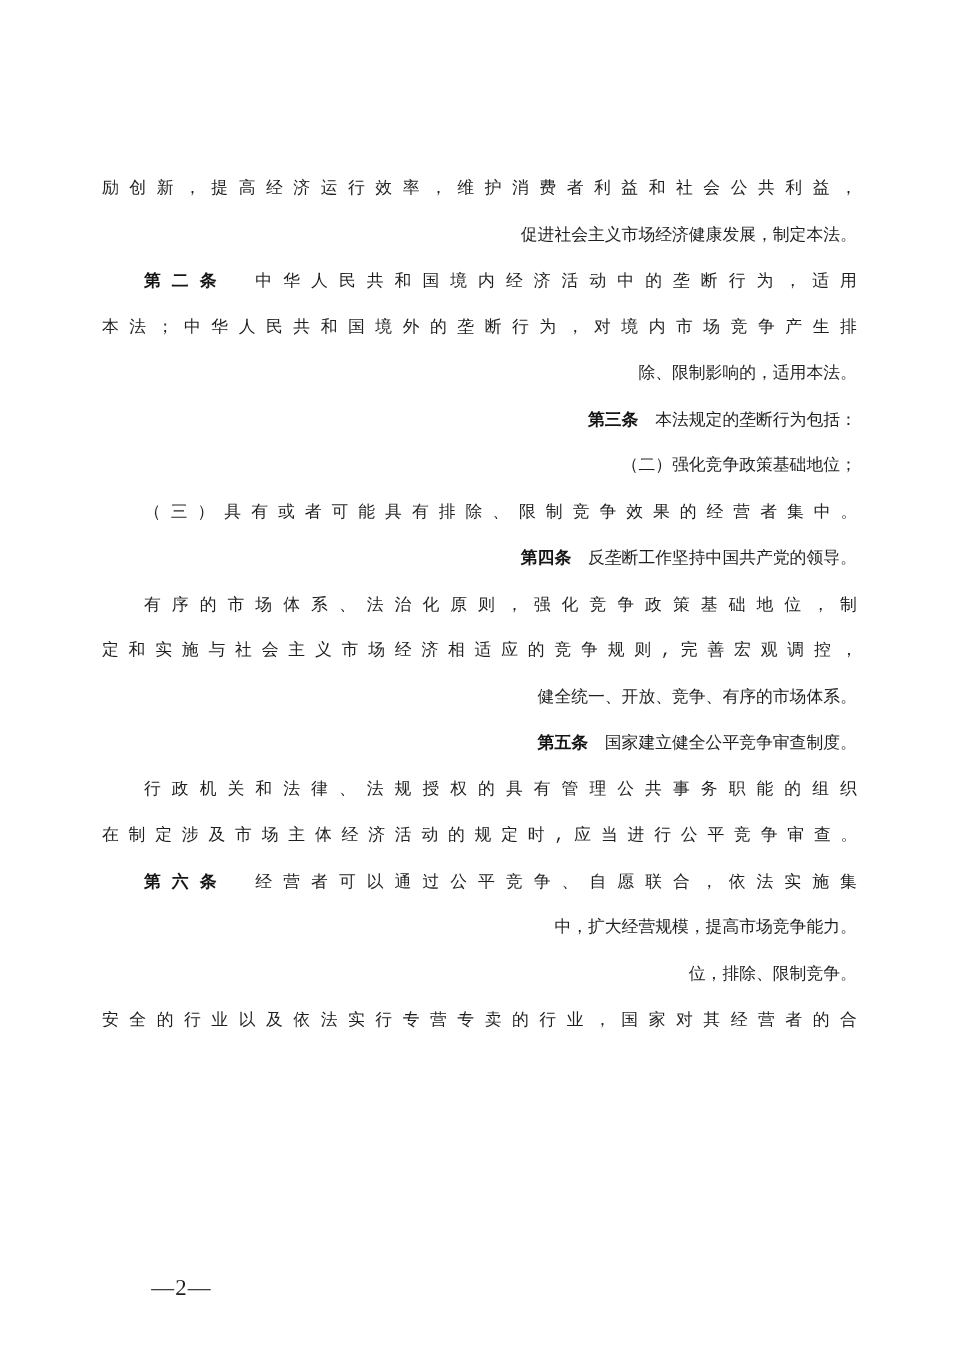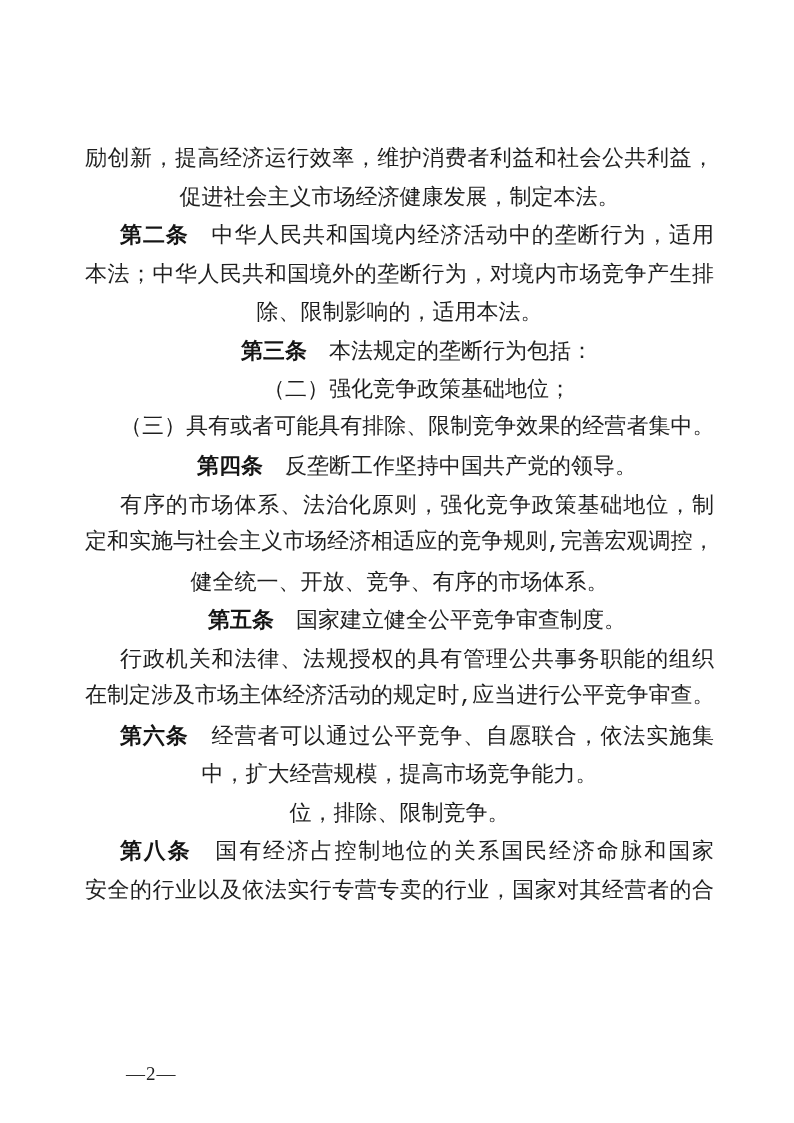--- a/index.html
+++ b/index.html
@@ -15,27 +15,27 @@
     background: #ffffff;
     overflow: hidden;
     font-family: "Liberation Serif", "DejaVu Serif", serif;
     color: #1f1f1f;
   }
   .doc-body {
     position: absolute;
     left: 85px;
     top: 139px;
     width: 629px;
-    font-size: 22px;
+    font-size: 14px;
   }
   .ln {
     height: 38.5px;
     line-height: 38.5px;
     white-space: nowrap;
-    text-align: center;
+    text-align: right;
   }
   .ln.justify {
     white-space: normal;
     text-align: justify;
     text-align-last: justify;
   }
   .ln.indent {
     text-indent: 35px;
   }
   .ln.tight {
@@ -74,17 +74,16 @@
       <div class="ln indent"><span class="art">第四条</span>　反垄断工作坚持中国共产党的领导。</div>
       <div class="ln indent justify">有序的市场体系、法治化原则，强化竞争政策基础地位，制</div>
       <div class="ln justify tight">定和实施与社会主义市场经济相适应的竞争规则,完善宏观调控，</div>
       <div class="ln">健全统一、开放、竞争、有序的市场体系。</div>
       <div class="ln indent"><span class="art">第五条</span>　国家建立健全公平竞争审查制度。</div>
       <div class="ln indent justify">行政机关和法律、法规授权的具有管理公共事务职能的组织</div>
       <div class="ln justify tight">在制定涉及市场主体经济活动的规定时,应当进行公平竞争审查。</div>
       <div class="ln indent justify"><span class="art">第六条</span>　经营者可以通过公平竞争、自愿联合，依法实施集</div>
       <div class="ln">中，扩大经营规模，提高市场竞争能力。</div>
       <div class="ln">位，排除、限制竞争。</div>
-      <div class="ln indent justify"><span class="art">第八条</span>　国有经济占控制地位的关系国民经济命脉和国家</div>
       <div class="ln justify">安全的行业以及依法实行专营专卖的行业，国家对其经营者的合</div>
     </div>
   <div class="footer">—2—</div>
 </div>
 
 </body></html>

